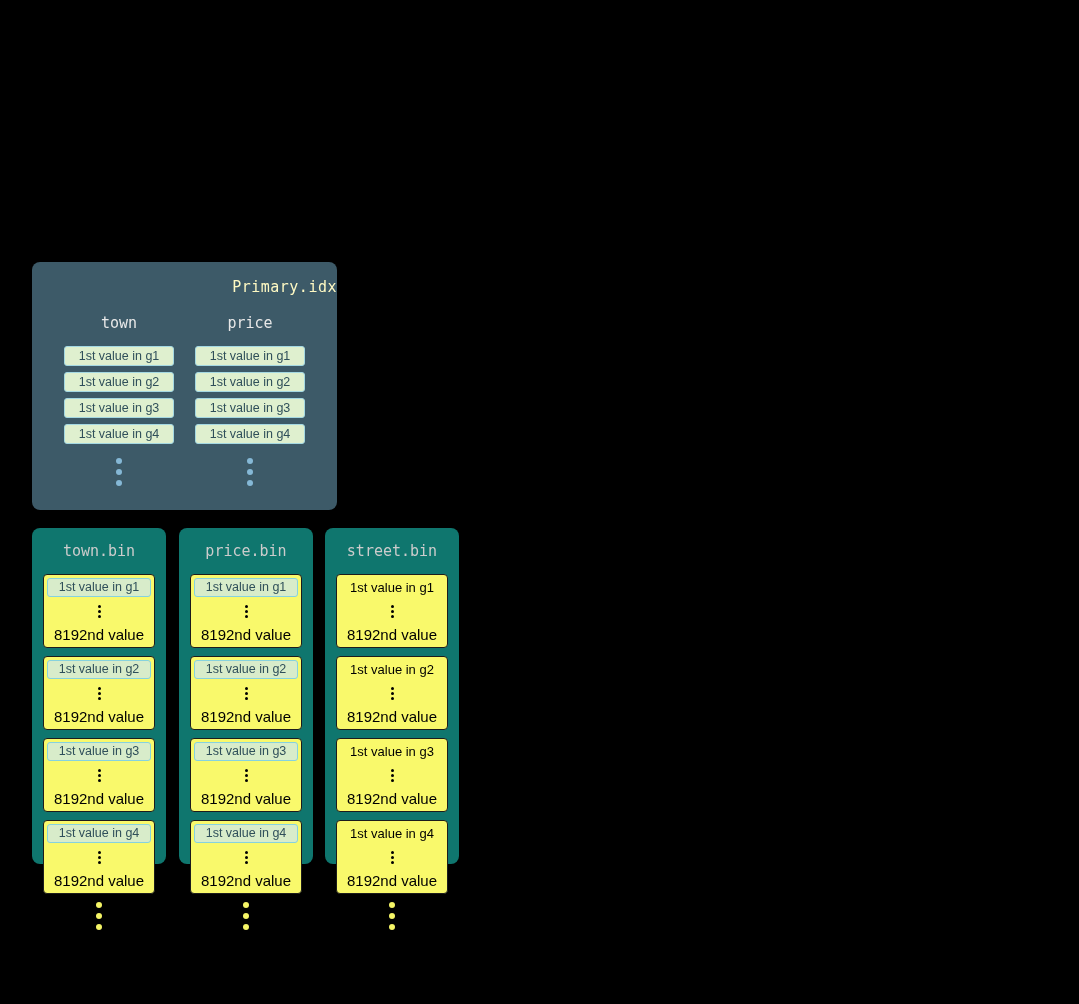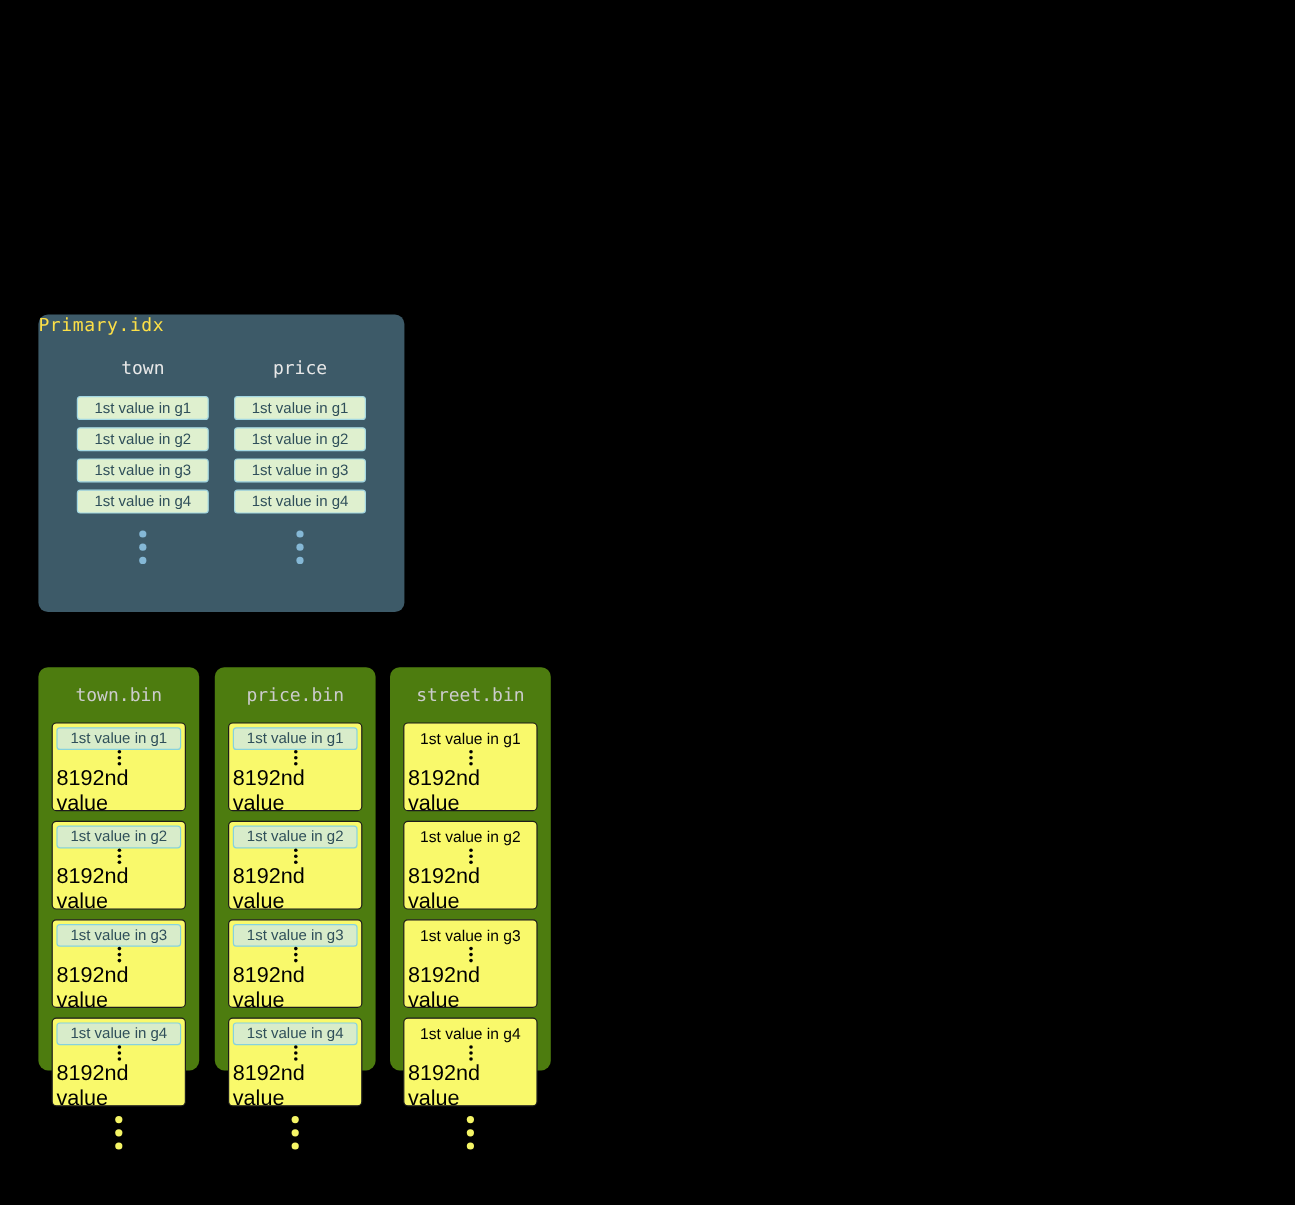--- a/index.html
+++ b/index.html
@@ -21,25 +21,25 @@
     position: absolute;
     left: 32px;
     top: 262px;
     width: 305px;
     height: 248px;
     background: #3d5a68;
     border-radius: 8px;
     box-sizing: border-box;
   }
   .primary-title {
-    padding-top: 0;
-    text-align: left;
+    padding-top: 16px;
+    text-align: right;
     font-family: "DejaVu Sans Mono", monospace;
     font-size: 15px;
-    color: #fde047;
+    color: #fef9c3;
     letter-spacing: 0.5px;
   }
   .primary-cols {
     display: flex;
     justify-content: space-between;
     padding: 0 32px;
     margin-top: 18px;
   }
   .pcol {
     width: 110px;
@@ -78,24 +78,24 @@
     width: 6px;
     height: 6px;
     border-radius: 50%;
   }
   .dots.blue i { background: #85b8d6; }
   .dots.yellow i { background: #f5f566; }
 
   
   .bin {
     position: absolute;
-    top: 556px;
+    top: 528px;
     width: 134px;
     height: 336px;
-    background: #4d7c0f;
+    background: #0f766e;
     border-radius: 8px;
     box-sizing: border-box;
   }
   .bin-title {
     padding-top: 14px;
     text-align: center;
     font-family: "DejaVu Sans Mono", monospace;
     font-size: 15px;
     color: #cccccc;
     margin-bottom: 14px;
@@ -142,22 +142,22 @@
   }
   .vdots i {
     display: block;
     width: 3px;
     height: 3px;
     border-radius: 50%;
     background: #000000;
   }
   .granule .last-value {
     color: #000000;
-    font-size: 18px;
-    text-align: left;
+    font-size: 15px;
+    text-align: right;
   }
 </style>
 </head>
 <body>
 
 <div class="canvas">
 
   <div class="primary-box">
     <div class="primary-title">Primary.idx</div>
     <div class="primary-cols">

